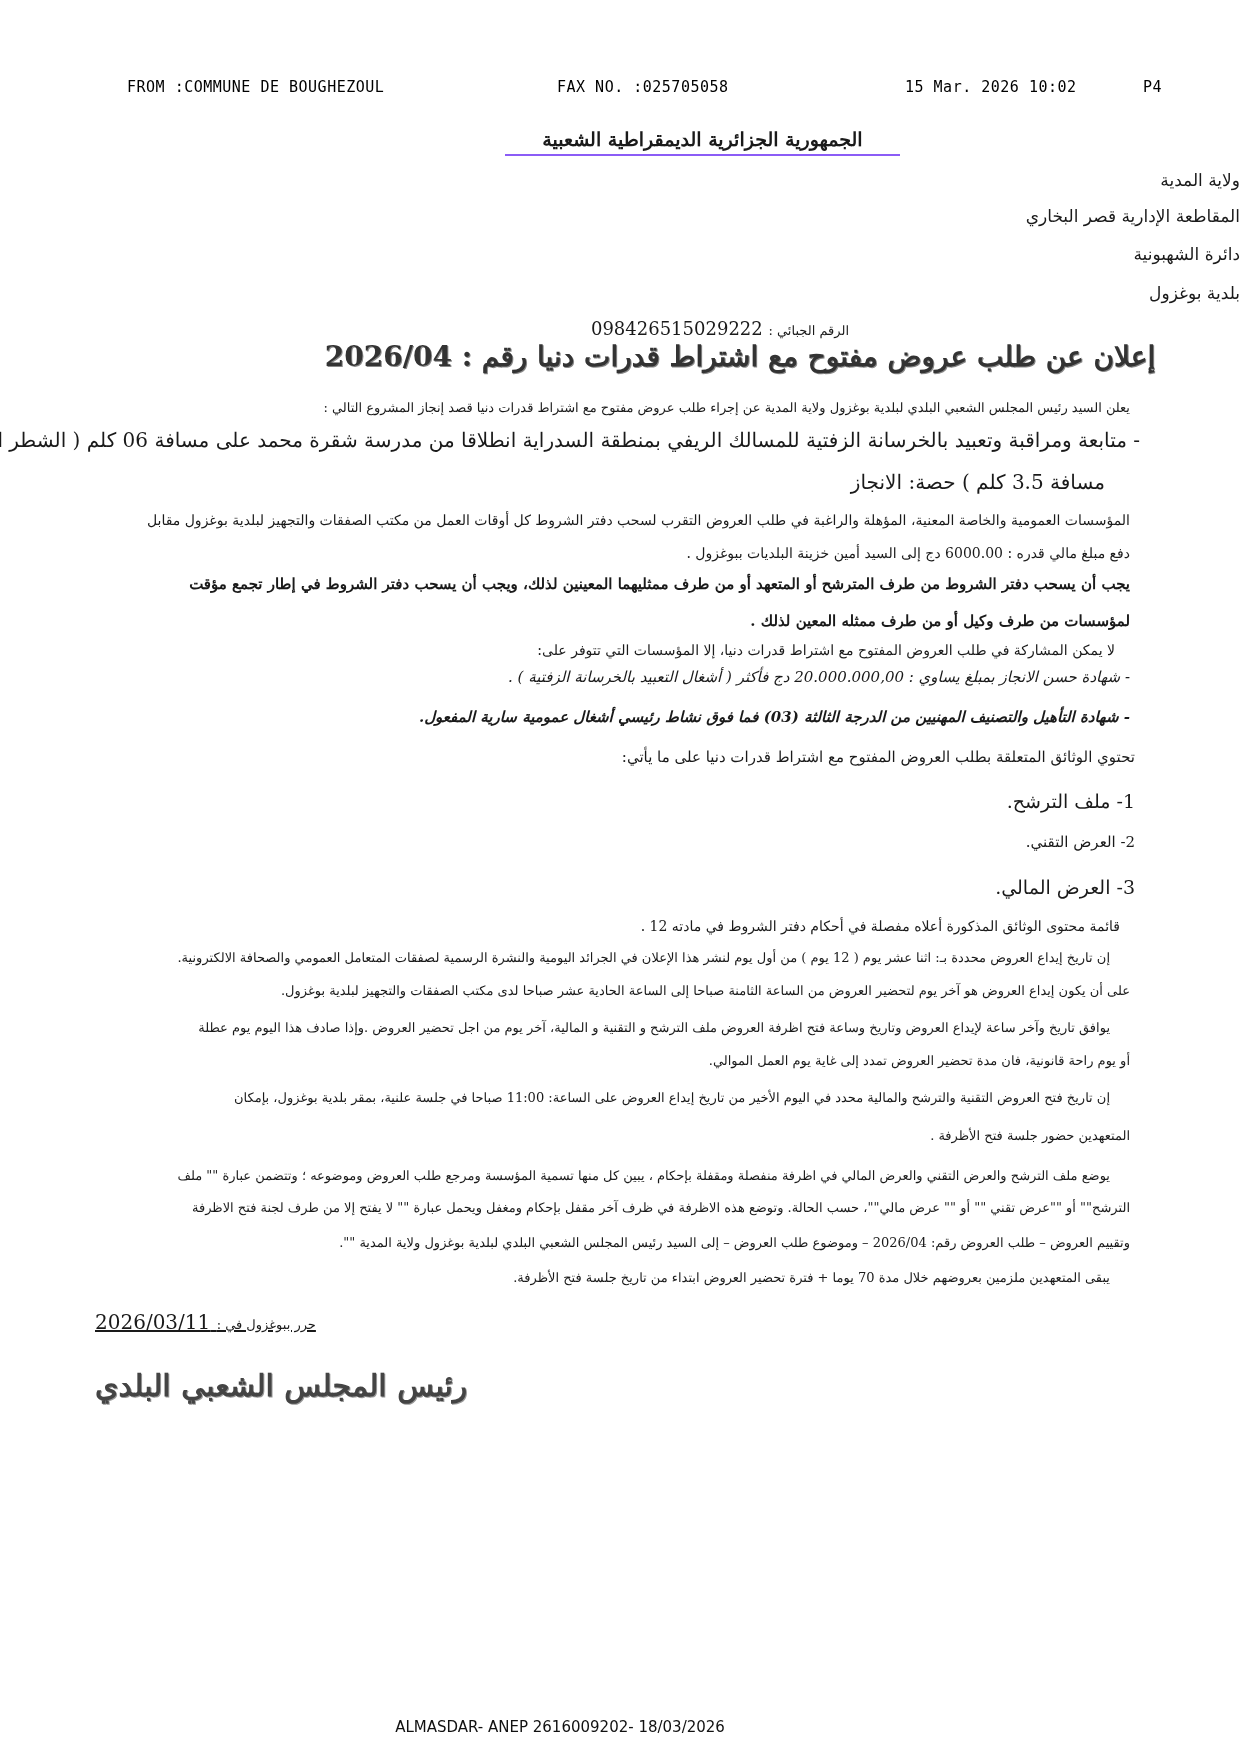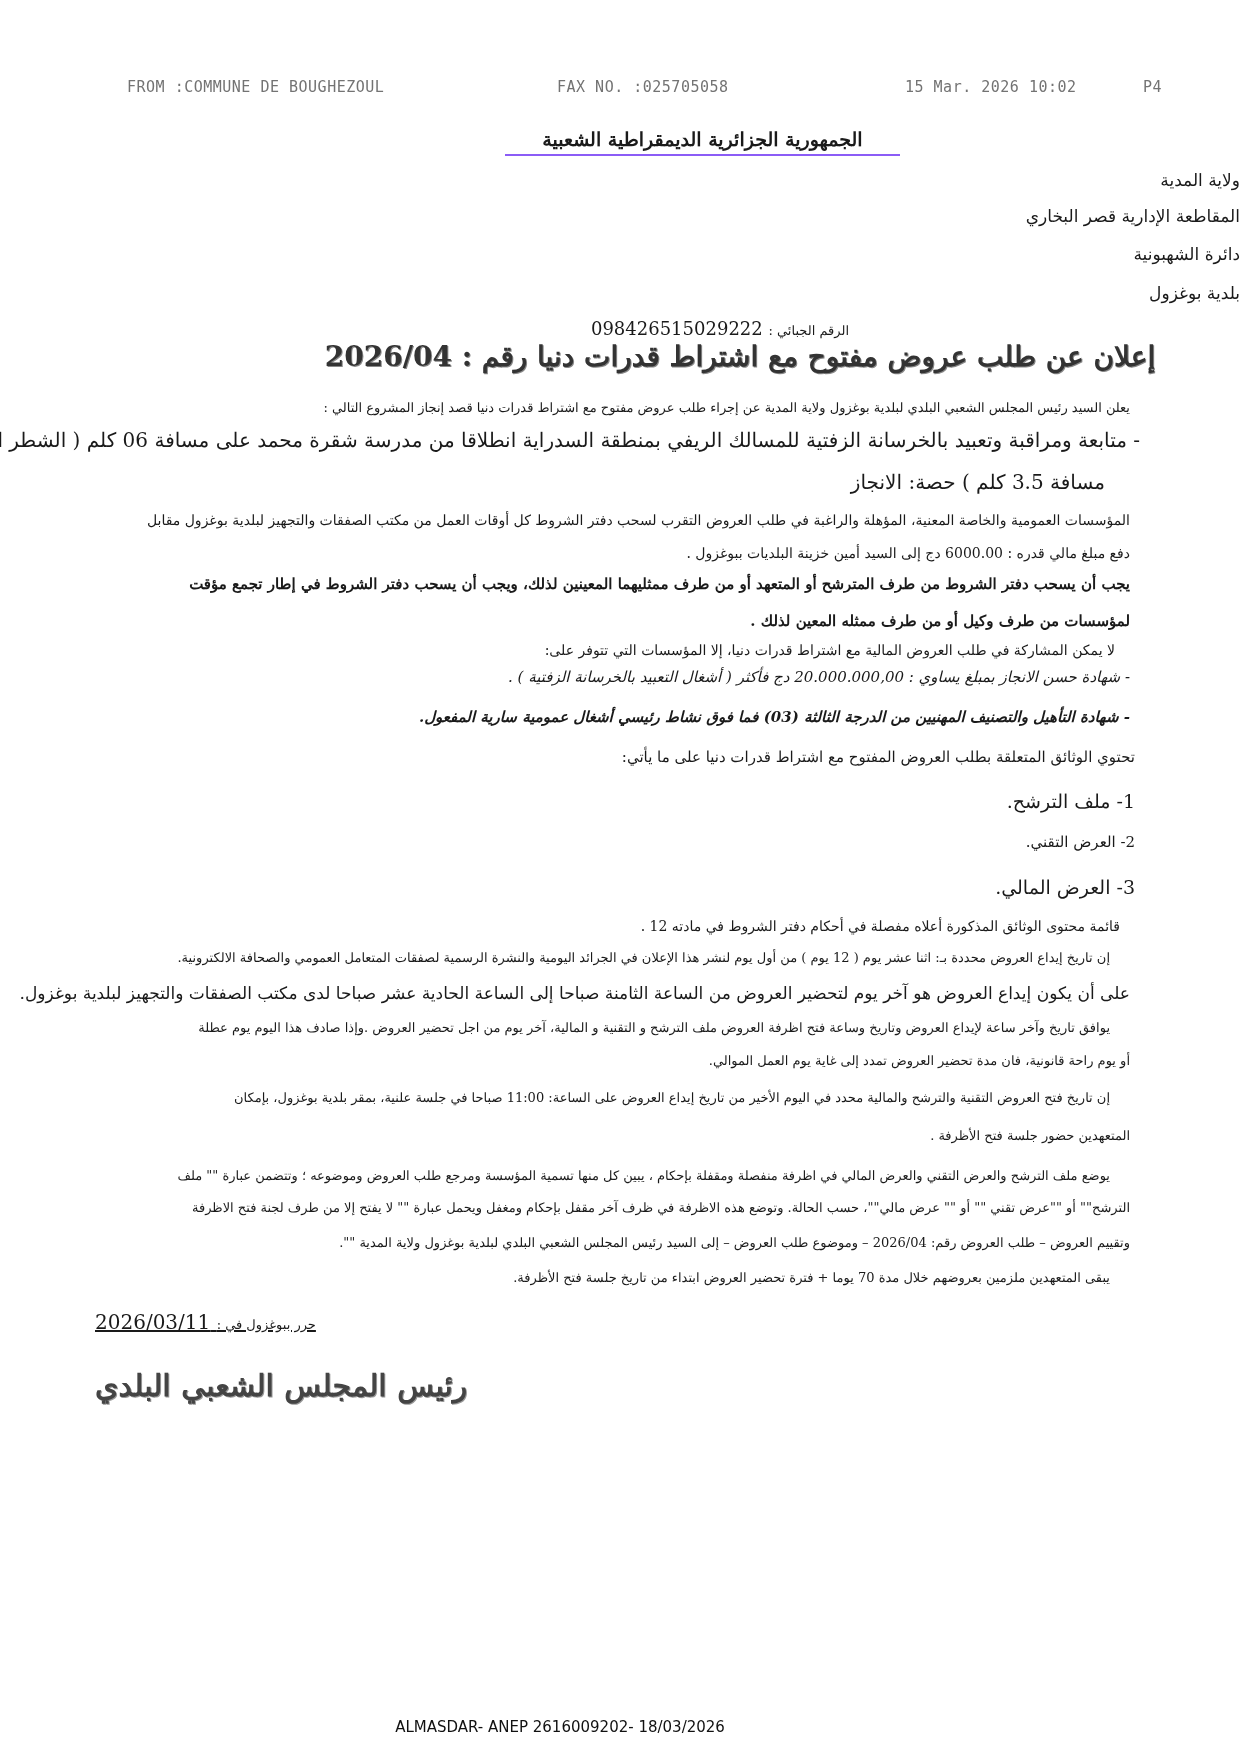--- a/index.html
+++ b/index.html
@@ -1,19 +1,19 @@
 <!DOCTYPE html>
 <html><head>
 <meta charset="utf-8">
 <style>
   html, body { margin: 0; padding: 0; background: #ffffff; }
   body { width: 1240px; height: 1754px; position: relative; overflow: hidden;
          font-family: "DejaVu Serif", serif; color: #1a1a1a; }
   .fax-header { position: absolute; top: 78px; left: 0; width: 1240px; height: 24px;
-         font-family: "DejaVu Sans Mono", monospace; font-size: 15px; color: #737373; letter-spacing: 0.5px; text-align: center; }
+         font-family: "DejaVu Sans Mono", monospace; font-size: 15px; color: #000000; letter-spacing: 0.5px; text-align: center; }
   .fax-header span { position: absolute; top: 0; white-space: nowrap; }
   .fx-from { left: 127px; } .fx-no { left: 557px; } .fx-date { left: 905px; } .fx-page { left: 1143px; }
 
   .doc { position: absolute; top: 0; left: 0; width: 1240px; direction: rtl; }
   .line { position: absolute; white-space: nowrap; direction: rtl; }
   .center { left: 0; width: 1240px; text-align: right; }
   .rep-title-wrap { position:absolute; top:128px; left:505px; width:395px; text-align:center; direction:rtl;
          font-size:19px; font-weight:bold; border-bottom: 2px solid #8b5cf6; padding-bottom: 4px; white-space:nowrap; }
   .hdr { font-size: 17px; }
   .h1 { top: 170px; } .h2 { top: 206px; } .h3 { top: 244px; } .h4 { top: 283px; }
@@ -63,33 +63,33 @@
   <div class="line p" style="top:400px; font-size:13px;">يعلن السيد رئيس المجلس الشعبي البلدي لبلدية بوغزول ولاية المدية عن إجراء طلب عروض مفتوح مع اشتراط قدرات دنيا قصد إنجاز المشروع التالي :</div>
   <div class="line p p-big" style="top:428px; right:100px;">- متابعة ومراقبة وتعبيد بالخرسانة الزفتية للمسالك الريفي بمنطقة السدراية انطلاقا من مدرسة شقرة محمد على مسافة 06 كلم ( الشطر الأول على</div>
   <div class="line p p-big" style="top:470px; right:135px;">مسافة 3.5 كلم ) حصة: الانجاز</div>
 
   <div class="line p" style="top:512px; font-size:14px;">المؤسسات العمومية والخاصة المعنية، المؤهلة والراغبة في طلب العروض التقرب لسحب دفتر الشروط كل أوقات العمل من مكتب الصفقات والتجهيز لبلدية بوغزول مقابل</div>
   <div class="line p" style="top:545px; font-size:14px;">دفع مبلغ مالي قدره : 6000.00 دج إلى السيد أمين خزينة البلديات ببوغزول .</div>
 
   <div class="line p bold" style="top:575px; font-size:15px;">يجب أن يسحب دفتر الشروط من طرف المترشح أو المتعهد أو من طرف ممثليهما المعينين لذلك، ويجب أن يسحب دفتر الشروط في إطار تجمع مؤقت</div>
   <div class="line p bold" style="top:612px; font-size:15px;">لمؤسسات من طرف وكيل أو من طرف ممثله المعين لذلك .</div>
 
-  <div class="line p" style="top:642px; font-size:14px; right:125px;">لا يمكن المشاركة في طلب العروض المالية مع اشتراط قدرات دنيا، إلا المؤسسات التي تتوفر على:</div>
+  <div class="line p" style="top:642px; font-size:14px; right:125px;">لا يمكن المشاركة في طلب العروض المفتوح مع اشتراط قدرات دنيا، إلا المؤسسات التي تتوفر على:</div>
   <div class="line p italic" style="top:668px; font-size:15px;">- شهادة حسن الانجاز بمبلغ يساوي : 20.000.000,00 دج فأكثر ( أشغال التعبيد بالخرسانة الزفتية ) .</div>
   <div class="line p italic bold" style="top:708px; font-size:15px;">- شهادة التأهيل والتصنيف المهنيين من الدرجة الثالثة (03) فما فوق نشاط رئيسي أشغال عمومية سارية المفعول.</div>
 
   <div class="line p" style="top:748px; font-size:15px; right:105px;">تحتوي الوثائق المتعلقة بطلب العروض المفتوح مع اشتراط قدرات دنيا على ما يأتي:</div>
   <div class="line p" style="top:790px; font-size:19px; right:105px;">1- ملف الترشح.</div>
   <div class="line p" style="top:833px; font-size:15px; right:105px;">2- العرض التقني.</div>
   <div class="line p" style="top:876px; font-size:19px; right:105px;">3- العرض المالي.</div>
 
   <div class="line p" style="top:918px; font-size:14px; right:120px;">قائمة محتوى الوثائق المذكورة أعلاه مفصلة في أحكام دفتر الشروط في مادته 12 .</div>
 
   <div class="line p" style="top:950px; font-size:13px; right:130px;">إن تاريخ إيداع العروض محددة بـ: اثنا عشر يوم ( 12 يوم ) من أول يوم لنشر هذا الإعلان في الجرائد اليومية والنشرة الرسمية لصفقات المتعامل العمومي والصحافة الالكترونية.</div>
-  <div class="line p" style="top:983px; font-size:17px; right:110px;">على أن يكون إيداع العروض هو آخر يوم لتحضير العروض من الساعة الثامنة صباحا إلى الساعة الحادية عشر صباحا لدى مكتب الصفقات والتجهيز لبلدية بوغزول.</div>
+  <div class="line p" style="top:983px; font-size:13px; right:110px;">على أن يكون إيداع العروض هو آخر يوم لتحضير العروض من الساعة الثامنة صباحا إلى الساعة الحادية عشر صباحا لدى مكتب الصفقات والتجهيز لبلدية بوغزول.</div>
   <div class="line p" style="top:1020px; font-size:13px; right:130px;">يوافق تاريخ وآخر ساعة لإيداع العروض وتاريخ وساعة فتح اظرفة العروض ملف الترشح و التقنية و المالية، آخر يوم من اجل تحضير العروض .وإذا صادف هذا اليوم يوم عطلة</div>
   <div class="line p" style="top:1053px; font-size:13px; right:110px;">أو يوم راحة قانونية، فان مدة تحضير العروض تمدد إلى غاية يوم العمل الموالي.</div>
 
   <div class="line p" style="top:1090px; font-size:13px; right:130px;">إن تاريخ فتح العروض التقنية والترشح والمالية محدد في اليوم الأخير من تاريخ إيداع العروض على الساعة: 11:00 صباحا في جلسة علنية، بمقر بلدية بوغزول، بإمكان</div>
   <div class="line p" style="top:1128px; font-size:13px; right:110px;">المتعهدين حضور جلسة فتح الأظرفة .</div>
 
   <div class="line p" style="top:1168px; font-size:13px; right:130px;">يوضع ملف الترشح والعرض التقني والعرض المالي في اظرفة منفصلة ومقفلة بإحكام ، يبين كل منها تسمية المؤسسة ومرجع طلب العروض وموضوعه ؛ وتتضمن عبارة "" ملف</div>
   <div class="line p" style="top:1200px; font-size:13px; right:110px;">الترشح"" أو ""عرض تقني "" أو "" عرض مالي""، حسب الحالة. وتوضع هذه الاظرفة في ظرف آخر مقفل بإحكام ومغفل ويحمل عبارة "" لا يفتح إلا من طرف لجنة فتح الاظرفة</div>
   <div class="line p" style="top:1235px; font-size:13px; right:110px;margin-left:42px;">وتقييم العروض – طلب العروض رقم: 2026/04 – وموضوع طلب العروض – إلى السيد رئيس المجلس الشعبي البلدي لبلدية بوغزول ولاية المدية "".</div>
 

